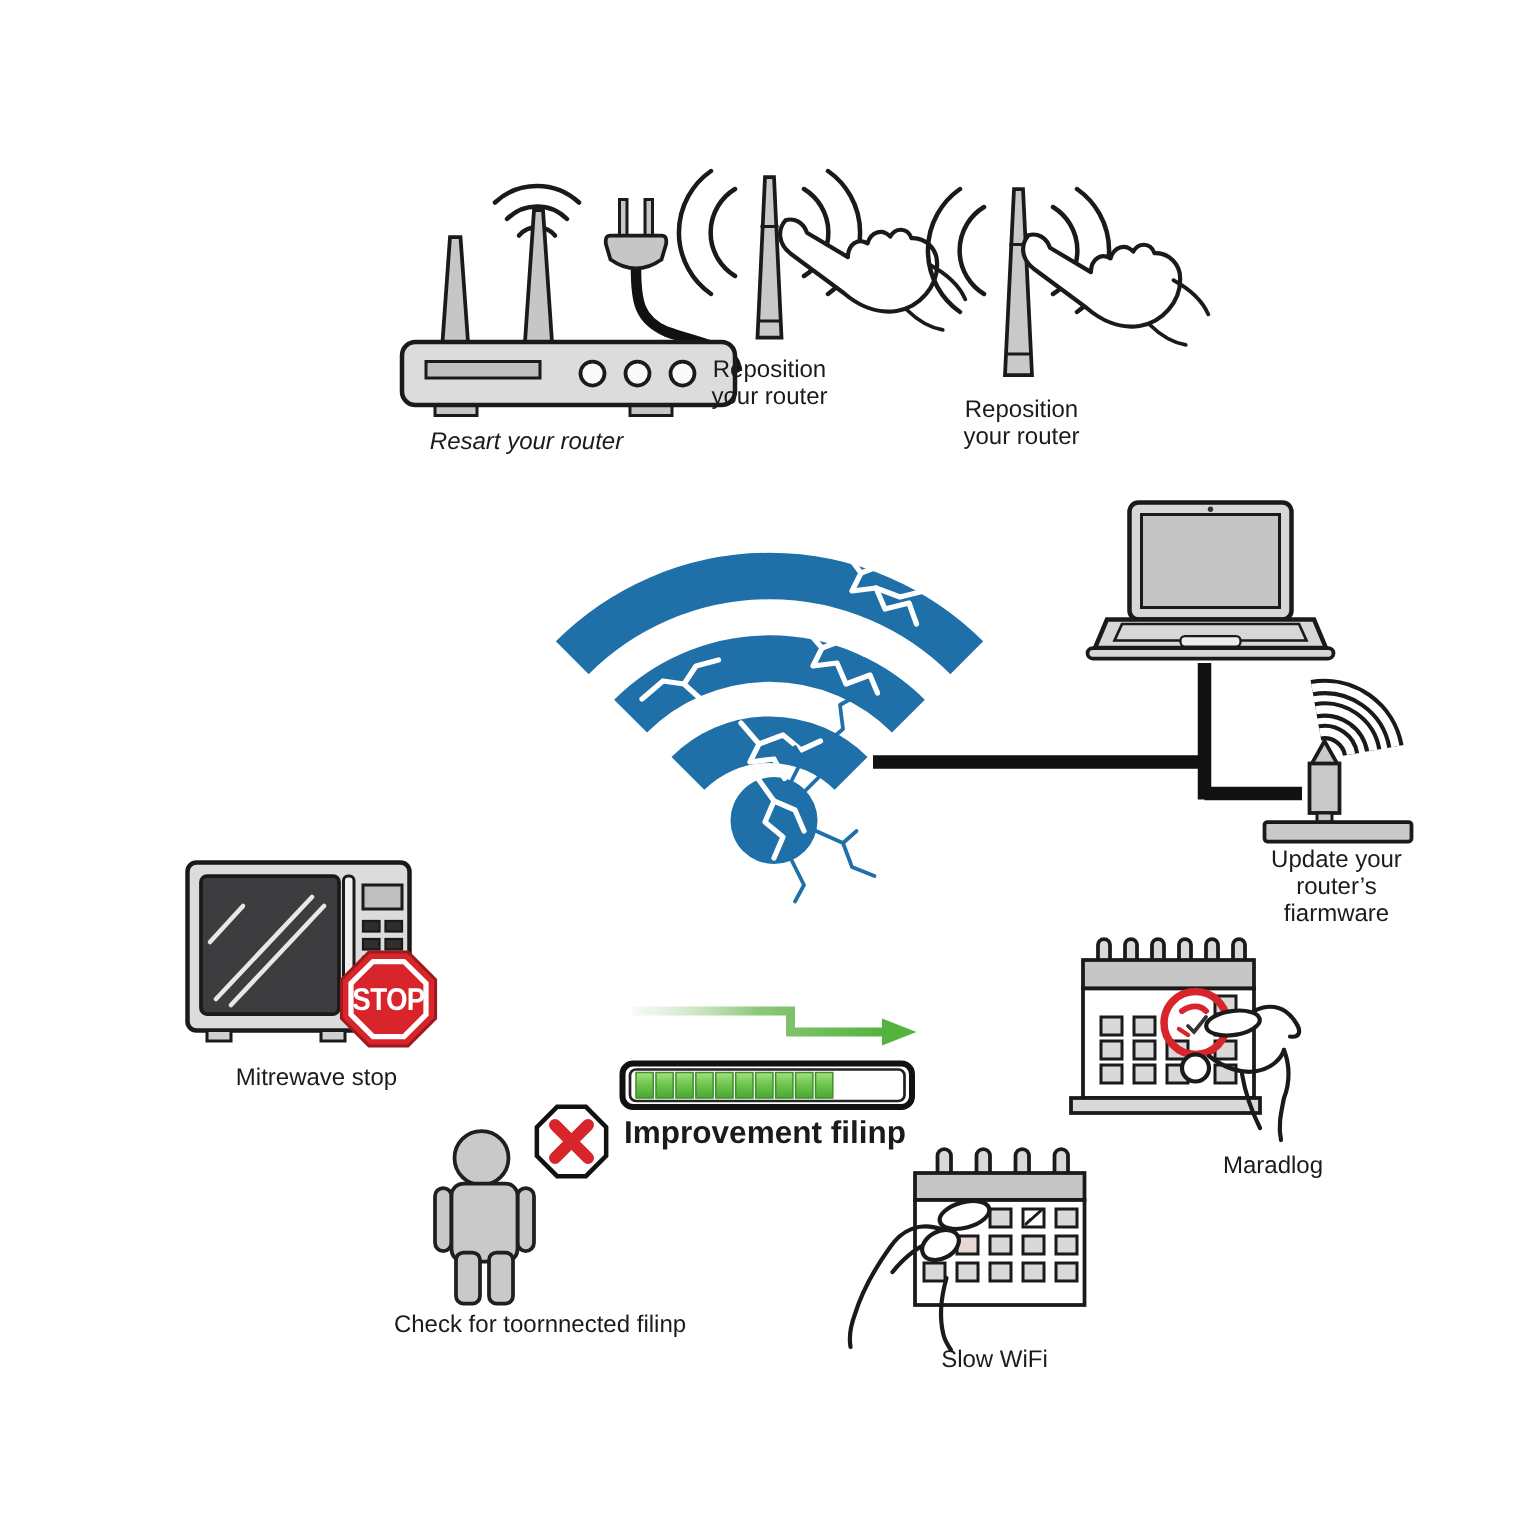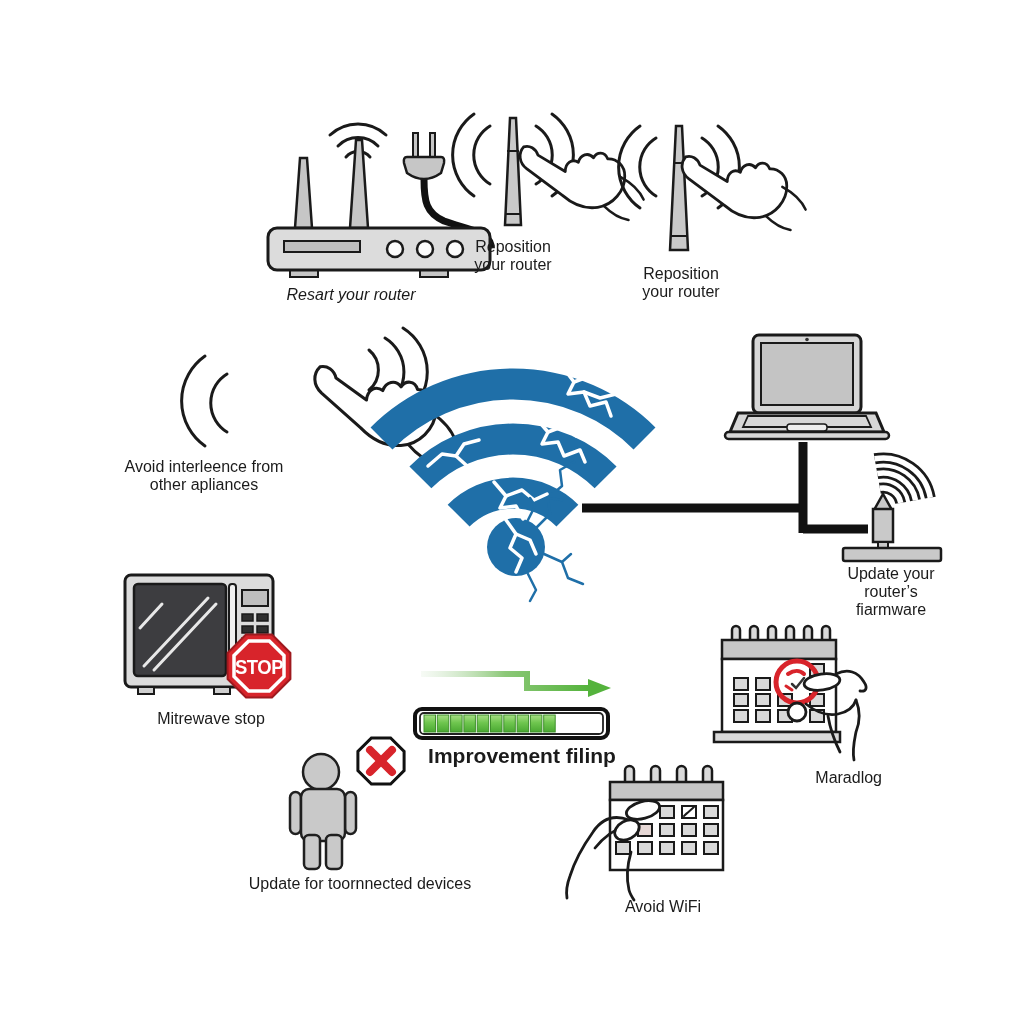--- a/index.html
+++ b/index.html
@@ -78,39 +78,20 @@
         <path d="M 2 0 C 8 2 11 8 9 15 L 22 44 C 27 37 35 37 38 44 C 44 39 52 41 53 49 C 59 46 66 50 64 58 C 72 63 74 74 68 82 C 60 94 42 99 28 92 C 16 86 9 74 6 62 L -8 20 C -11 10 -6 2 2 0 Z" fill="#fff" stroke="#1a1a1a" stroke-width="2.8" stroke-linejoin="round"></path>
         <path d="M 64 80 C 70 92 72 102 70 112 M 34 95 C 36 106 40 114 46 120" fill="none" stroke="#1a1a1a" stroke-width="2.5" stroke-linecap="round"></path>
       </g>
     </svg>
     <div class="cap" style="left:0;width:150px;top:157px;">
       <span class="ln">Reposition</span>
       <span class="ln">your router</span>
     </div>
   </div>
 
-  <div class="item" style="left:85px;top:328px;width:285px;height:185px;">
-    <svg width="285" height="155" viewBox="0 0 285 155">
-      <g fill="none" stroke="#1a1a1a" stroke-width="3" stroke-linecap="round">
-        <path d="M 120 28 A 55 55 0 0 0 120 118"></path>
-        <path d="M 142 46 A 34 34 0 0 0 142 104"></path>
-        <path d="M 284 22 A 26 26 0 0 1 284 62"></path>
-        <path d="M 300 10 A 40 40 0 0 1 300 78"></path>
-        <path d="M 318 0 A 52 52 0 0 1 318 88"></path>
-      </g>
-      <g transform="translate(233,40) rotate(-30) scale(1.18)">
-        <path d="M 2 0 C 8 2 11 8 9 15 L 22 44 C 27 37 35 37 38 44 C 44 39 52 41 53 49 C 59 46 66 50 64 58 C 72 63 74 74 68 82 C 60 94 42 99 28 92 C 16 86 9 74 6 62 L -8 20 C -11 10 -6 2 2 0 Z" fill="#fff" stroke="#1a1a1a" stroke-width="2.6" stroke-linejoin="round"></path>
-        <path d="M 64 80 C 70 92 72 102 70 112 M 34 95 C 36 106 40 114 46 120" fill="none" stroke="#1a1a1a" stroke-width="2.4" stroke-linecap="round"></path>
-      </g>
-    </svg>
-    <div class="cap" style="left:0;width:238px;top:130px;">
-      <span class="ln">Avoid interleence from</span>
-      <span class="ln">other apliances</span>
-    </div>
-  </div>
 
   <div class="item" style="left:378px;top:358px;width:268px;height:245px;">
     <svg width="268" height="245" viewBox="0 0 268 245">
       <g fill="none" stroke="#1f6fa8" stroke-width="31">
         <path d="M 3.5 80.5 A 186 186 0 0 1 266.5 80.5"></path>
         <path d="M 42.4 119.4 A 131 131 0 0 1 227.6 119.4"></path>
         <path d="M 80.6 157.6 A 77 77 0 0 1 189.4 157.6"></path>
       </g>
       <circle cx="138" cy="189" r="29" fill="#1f6fa8"></circle>
       <g fill="none" stroke="#ffffff" stroke-width="3.5" stroke-linejoin="round" stroke-linecap="round">
@@ -237,42 +218,42 @@
           <rect x="58.9" y="57" width="11.5" height="17"></rect>
           <rect x="72.2" y="57" width="11.5" height="17"></rect>
           <rect x="85.5" y="57" width="11.5" height="17"></rect>
           <rect x="98.8" y="57" width="11.5" height="17"></rect>
           <rect x="112.1" y="57" width="11.5" height="17"></rect>
           <rect x="125.4" y="57" width="11.5" height="17"></rect>
           <rect x="138.7" y="57" width="11.5" height="17"></rect>
         </g>
       </g>
     </svg>
-    <div class="cap bold" style="left:0;width:210px;top:86px;padding-left:12px;">Improvement filinp</div>
+    <div class="cap bold" style="left:0;width:210px;top:86px;">Improvement filinp</div>
   </div>
 
   <div class="item" style="left:233px;top:723px;width:260px;height:182px;">
     <svg width="260" height="150" viewBox="0 0 260 150">
       <g fill="#c9c9c9" stroke="#1f1f1f" stroke-width="2.5">
         <circle cx="88" cy="49" r="18"></circle>
         <rect x="57" y="69" width="11" height="42" rx="5.5"></rect>
         <rect x="112" y="69" width="11" height="42" rx="5.5"></rect>
         <rect x="68" y="66" width="44" height="52" rx="8"></rect>
         <rect x="71" y="112" width="16" height="34" rx="5"></rect>
         <rect x="93" y="112" width="16" height="34" rx="5"></rect>
       </g>
       <g>
         <polygon points="171.1,28.4 171.1,47.6 157.6,61.1 138.4,61.1 124.9,47.6 124.9,28.4 138.4,14.9 157.6,14.9" fill="#ffffff" stroke="#111" stroke-width="3"></polygon>
         <g stroke="#d8242b" stroke-width="8" stroke-linecap="round">
           <line x1="137" y1="27" x2="159" y2="49"></line>
           <line x1="159" y1="27" x2="137" y2="49"></line>
         </g>
       </g>
     </svg>
-    <div class="cap" style="left:0;width:254px;top:152px;">Update for toornnected devices</div>
+    <div class="cap" style="left:0;width:254px;top:152px;">Check for toornnected filinp</div>
   </div>
 
   <div class="item" style="left:543px;top:748px;width:200px;height:180px;">
     <svg width="200" height="150" viewBox="0 0 200 150">
       <g>
         <g fill="#d9d9d9" stroke="#1a1a1a" stroke-width="2.5">
           <rect x="82" y="18" width="9" height="26" rx="4.5"></rect>
           <rect x="108" y="18" width="9" height="26" rx="4.5"></rect>
           <rect x="134" y="18" width="9" height="26" rx="4.5"></rect>
           <rect x="160" y="18" width="9" height="26" rx="4.5"></rect>
@@ -296,21 +277,21 @@
         <path d="M 141 68 L 151 59 M 141 68 L 144 65" fill="none" stroke="#1a1a1a" stroke-width="2" stroke-linecap="round"></path>
       </g>
       <g>
         <path d="M 86 72 C 70 66 58 72 50 84 C 40 98 32 112 27 128 C 24 136 23 144 24 150" fill="none" stroke="#1a1a1a" stroke-width="2.8" stroke-linecap="round"></path>
         <path d="M 52 100 C 60 90 70 82 82 78" fill="none" stroke="#1a1a1a" stroke-width="2.8" stroke-linecap="round"></path>
         <path d="M 88 104 C 84 118 83 130 86 142 C 87 146 89 149 91 152" fill="none" stroke="#1a1a1a" stroke-width="2.8" stroke-linecap="round"></path>
         <ellipse cx="100" cy="62" rx="17" ry="8.5" transform="rotate(-15 100 62)" fill="#ffffff" stroke="#1a1a1a" stroke-width="2.8"></ellipse>
         <ellipse cx="84" cy="82" rx="13" ry="9" transform="rotate(-28 84 82)" fill="#ffffff" stroke="#1a1a1a" stroke-width="2.8"></ellipse>
       </g>
     </svg>
-    <div class="cap" style="left:20px;width:200px;top:150px;">Avoid WiFi</div>
+    <div class="cap" style="left:20px;width:200px;top:150px;">Slow WiFi</div>
   </div>
 
   <div class="item" style="left:698px;top:612px;width:190px;height:190px;">
     <svg width="190" height="155" viewBox="0 0 190 155">
       <g>
         <g fill="#d9d9d9" stroke="#1a1a1a" stroke-width="2.5">
           <rect x="34" y="14" width="8" height="26" rx="4"></rect>
           <rect x="52" y="14" width="8" height="26" rx="4"></rect>
           <rect x="70" y="14" width="8" height="26" rx="4"></rect>
           <rect x="88" y="14" width="8" height="26" rx="4"></rect>

